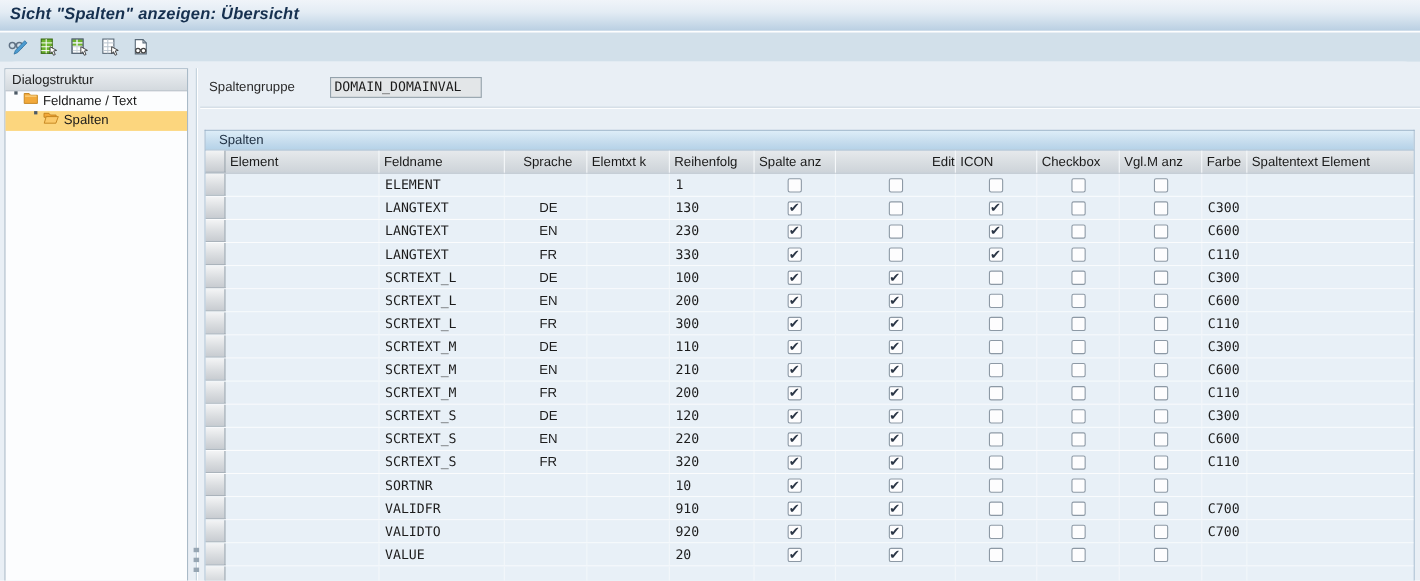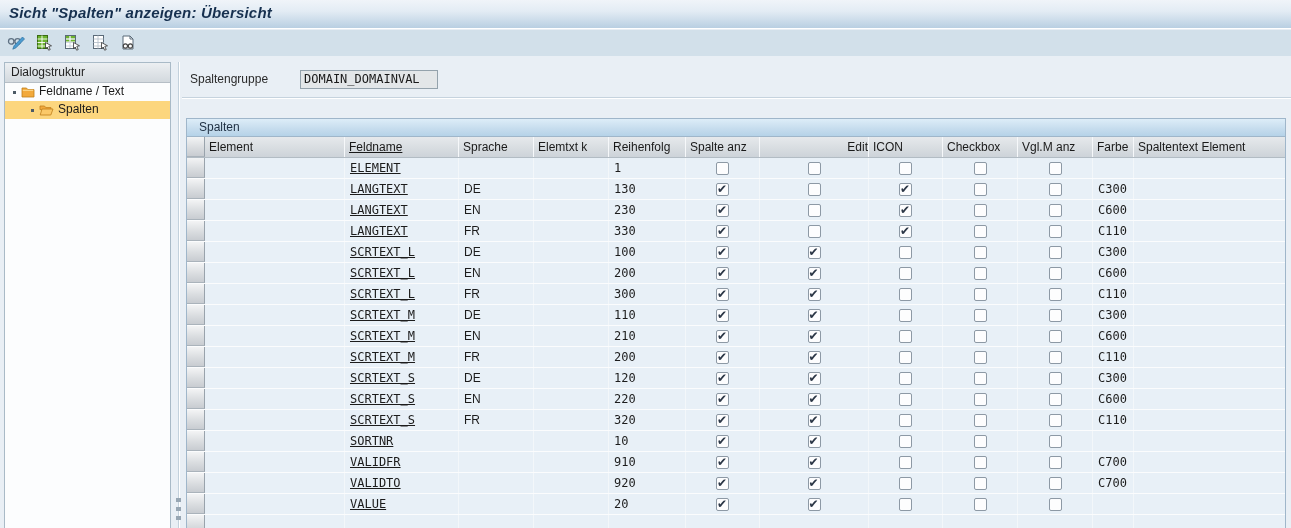--- a/index.html
+++ b/index.html
@@ -23,21 +23,21 @@
   
   .workarea { position:absolute; left:0; top:56px; width:100%; height:472px; background:#e9eff5;border-radius:15px; }
 
   
   .tree-panel { position:absolute; left:4px; top:6px; width:167px; height:470px;
     background:#fcfdfe; border:1px solid #a9bac7; }
   .tree-header { height:20px; line-height:19px; padding-left:6px; font-size:12px; color:#222;
     background:linear-gradient(to bottom,#eceff2 0%,#d3d9de 100%);
     border-bottom:1px solid #b6bec6; }
   .titem { position:relative; height:18px; line-height:18px; font-size:12px; color:#1a1a1a;
-    display:flex; align-items:center; cursor:pointer; white-space:nowrap; }
+    display:flex; cursor:pointer; white-space:nowrap; }
   .titem.selected { background:#fcd67e; }
   .indent1 { padding-left:8px; } .indent2 { padding-left:26px; }
   .dot-bullet { width:3px; height:3px; background:#4c5a66; margin-right:5px; flex:0 0 auto; }
   .tri-down { width:0; height:0; border-left:4px solid transparent; border-right:4px solid transparent;
     border-top:5px solid #50616d; margin-right:3px; flex:0 0 auto; }
   .foldersvg { margin-right:4px; flex:0 0 auto; }
   .tlabel { position:relative; top:-1px; }
 
   
   .splitter { position:absolute; left:176px; top:6px; width:6px; height:466px; }
@@ -66,22 +66,22 @@
     border-bottom:1px solid #b2bcc4; }
   .hcell { font-size:12px; color:#1a1a1a; line-height:20px; padding-left:4px;
     border-right:1px solid #f6f8fa; overflow:hidden; white-space:nowrap; }
   .trow { display:flex; height:21px; background:#e8f0f7; border-bottom:1px solid #fbfcfd; }
   .cell { border-right:1px solid #f3f7fa; overflow:hidden; white-space:nowrap; }
   .t { font-size:12px; color:#1c1c1c; line-height:20px; padding-left:5px; }
   .mono { font-family:"DejaVu Sans Mono", monospace; }
   .cb { display:flex; align-items:center; justify-content:center; }
   .selector { background:linear-gradient(to bottom,#f3f4f5 0%,#dadde0 55%,#c8ccd1 100%);
     border-right:1px solid #99a3ac; border-bottom:1px solid #aab3bb; cursor:pointer; }
-  .c0{width:18px; flex:0 0 18px;} .c1{width:140px; flex:0 0 140px;} .c2{width:114px; flex:0 0 114px;text-decoration:underline;}
-  .c3{width:75px; flex:0 0 75px;} .c4{width:75px; flex:0 0 75px;} .c5{width:77px; flex:0 0 77px;}
+  .c0{width:18px; flex:0 0 18px;} .c1{width:140px; flex:0 0 140px;} .c2{width:114px; flex:0 0 114px;}
+  .c3{width:75px; flex:0 0 75px;text-align:center;} .c4{width:75px; flex:0 0 75px;} .c5{width:77px; flex:0 0 77px;}
   .c6{width:74px; flex:0 0 74px;} .c7{width:109px; flex:0 0 109px;text-align:right;} .c8{width:74px; flex:0 0 74px;}
   .c9{width:75px; flex:0 0 75px;} .c10{width:75px; flex:0 0 75px;} .c11{width:41px; flex:0 0 41px;}
   .c12{flex:1 1 auto; border-right:none;}
   .checkbox { width:13px; height:13px; background:#fdfdfe; border:1px solid #8d99a5;
     border-radius:2px; position:relative; cursor:default; }
   .checkbox.checked::after { content:"\2714"; position:absolute; left:0px; top:-2px;
     font-size:12px; color:#2b3646; }
 </style>
 </head>
 <body>

